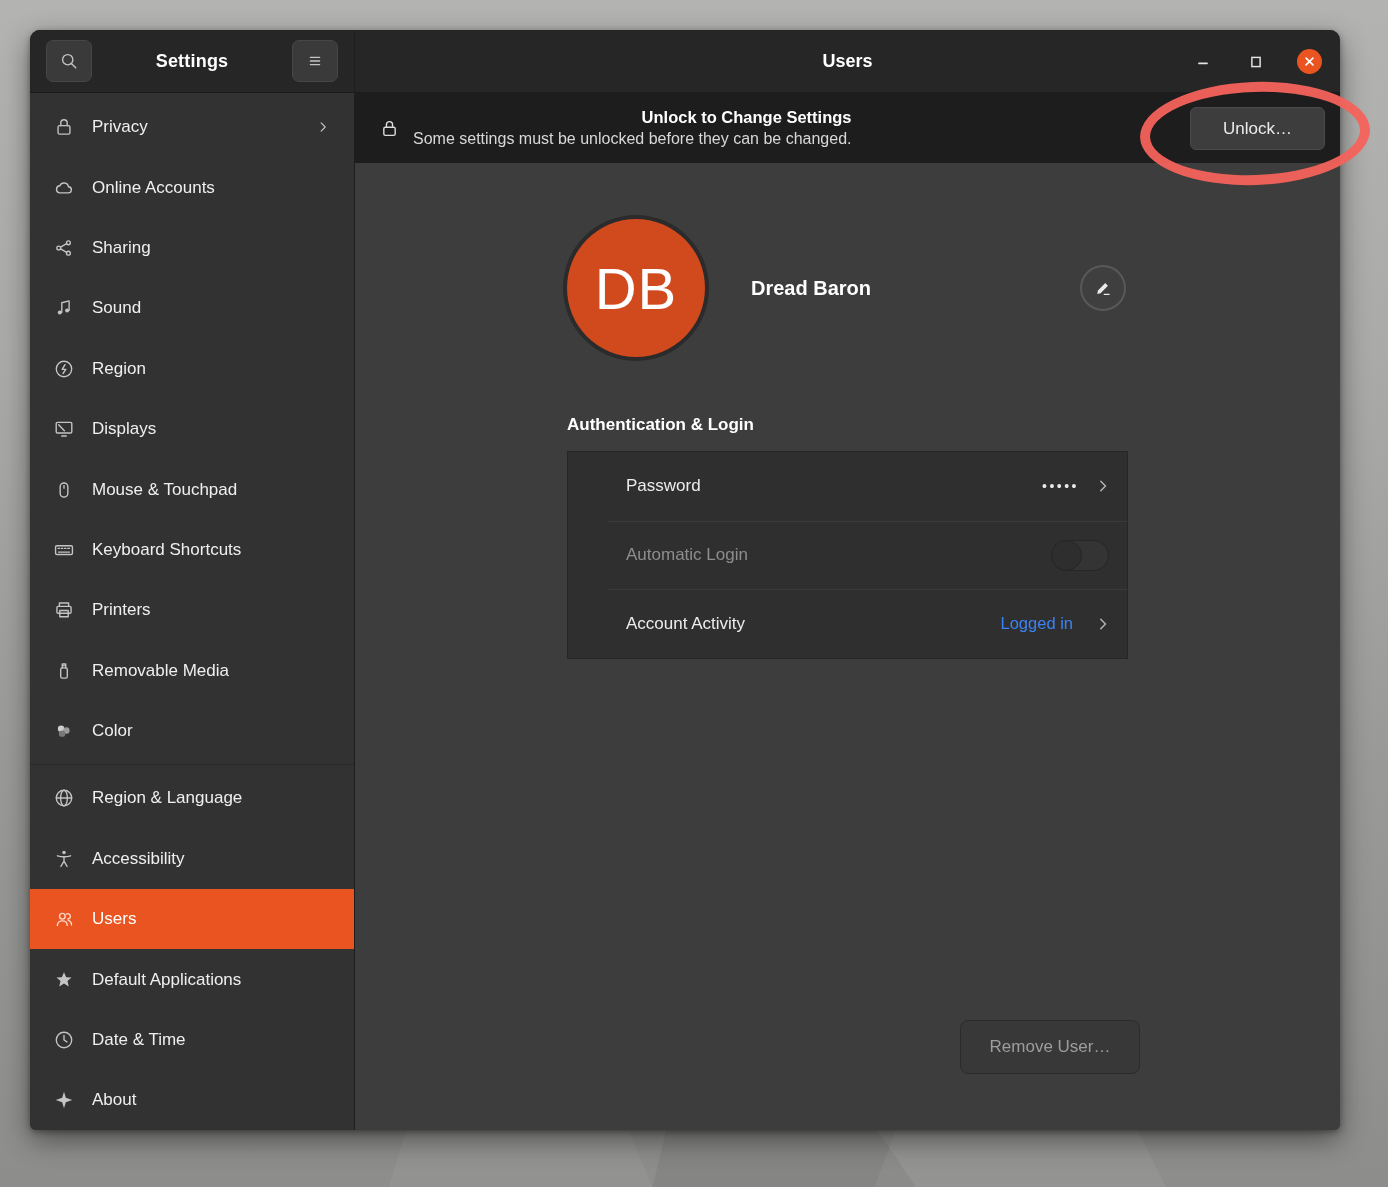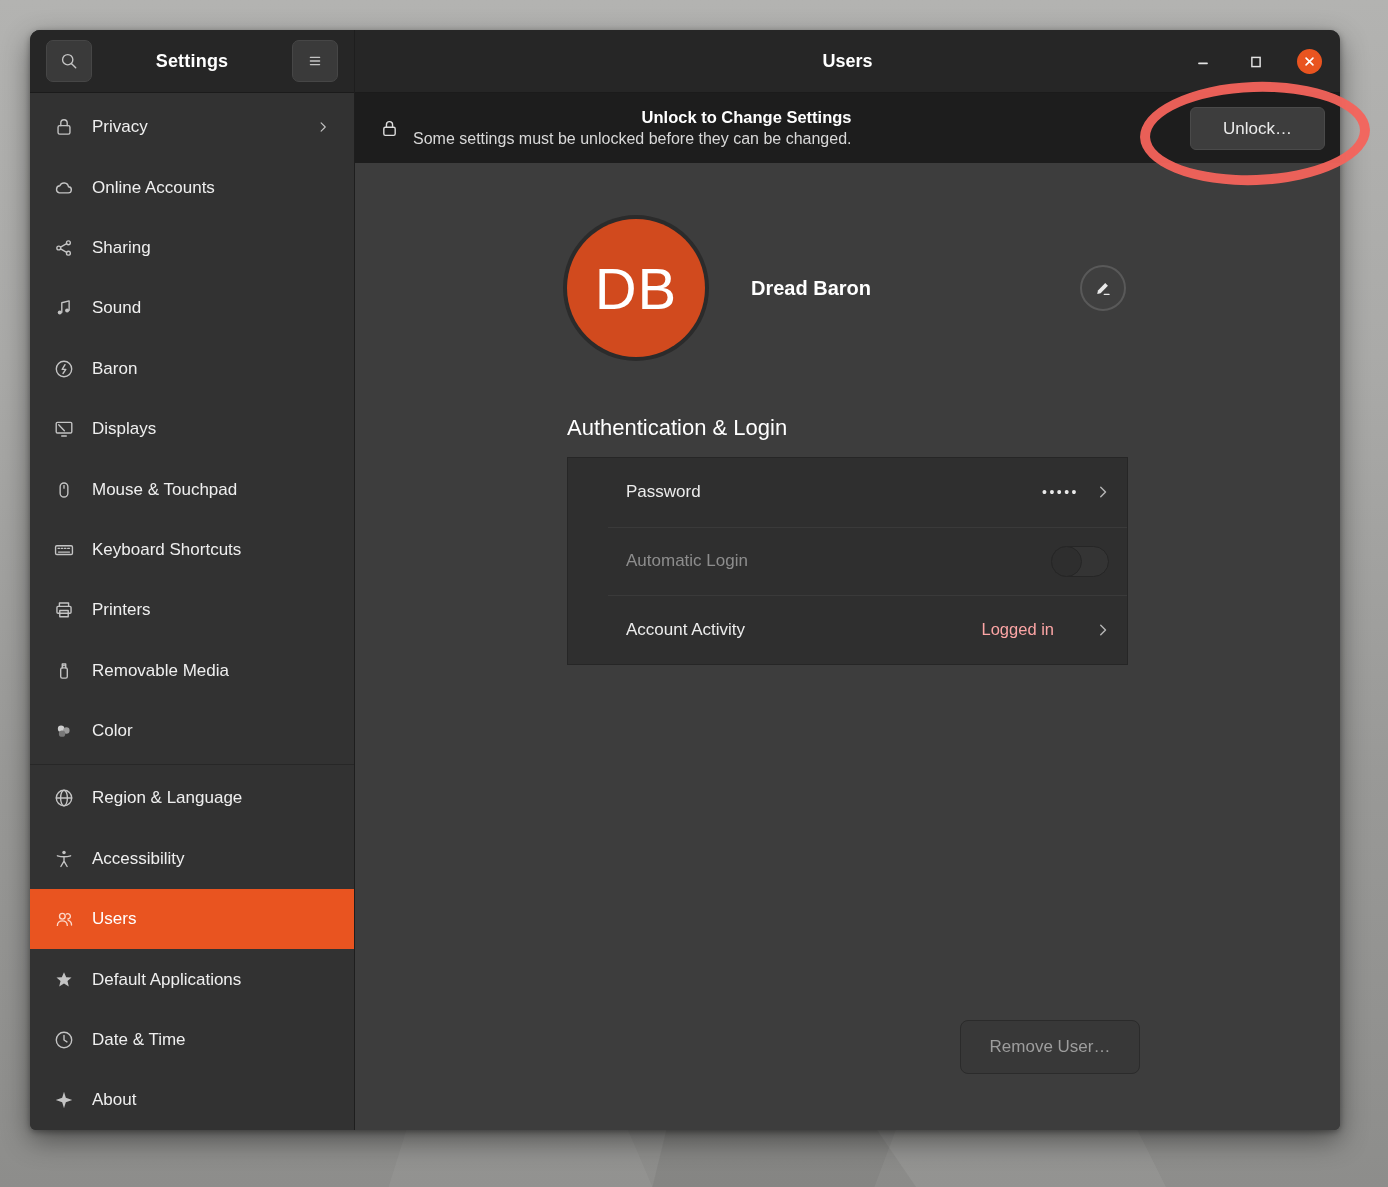--- a/index.html
+++ b/index.html
@@ -84,30 +84,30 @@
     box-shadow:0 0 0 4px #2b2b2b; display:flex; align-items:center; justify-content:center;
     color:#ffffff; font-size:58px; letter-spacing:1px; flex:none;
   }
   .pname { margin-left:32px; color:#ffffff; font-weight:bold; font-size:20px; flex:1; }
   .edit-btn {
     width:46px; height:46px; border-radius:50%; background:#3f3f3f;
     border:2px solid #595959; display:flex; align-items:center; justify-content:center;
     cursor:pointer; flex:none; margin-right:2px;
   }
 
-  .section-title { margin-top:56px; color:#ffffff; font-weight:normal; font-size:22px; }
+  .section-title { margin-top:56px; color:#ffffff; font-weight:bold; font-size:17px; }
   .card { margin-top:16px; background:#2f2f2f; border:1px solid #262626;padding-left:40px; }
   .row {
     height:68.5px; display:flex; align-items:center; padding:0 14px 0 18px;
     color:#ececec; font-size:17px; cursor:pointer;
   }
   .row + .row { border-top:1px solid #3a3a3a;gap:12px; }
   .row .rlabel { flex:1; }
   .row.dim .rlabel { color:#8d8d8d; }
-  .row .rvalue { color:#fca5a5; font-size:16.5px; margin-right:27px; }
+  .row .rvalue { color:#3b82f6; font-size:16.5px; margin-right:8px; }
   .row .dots { letter-spacing:2.5px; font-size:14px; color:#e8e8e8; margin-right:14px; }
   .toggle {
     width:58px; height:31px; border-radius:16px; background:#343434;
     border:1px solid #262626; position:relative; flex:none; margin-right:4px; cursor:default;
   }
   .toggle .knob {
     position:absolute; left:-1px; top:-1px; width:31px; height:31px; border-radius:50%;
     background:#2e2e2e; border:1px solid #262626;
   }
 
@@ -215,21 +215,21 @@
 
       <div class="side-item">
         <span class="icn">
             <svg width="22" height="22" viewBox="0 0 24 24">
               <g class="ic">
                 <circle cx="12" cy="12" r="8.4"></circle>
                 <path d="M13.1 7.3 L10 12.4 h4 L10.9 16.9"></path>
               </g>
             </svg>
           </span>
-        <span class="lbl">Baron</span>
+        <span class="lbl">Region</span>
       </div>
 
       <div class="side-item">
         <span class="icn">
             <svg width="22" height="22" viewBox="0 0 24 24">
               <g class="ic">
                 <rect x="3.5" y="4.8" width="17" height="11.6" rx="1.3"></rect>
                 <path d="M9.5 19.6 h5 M6.2 7.4 l6.2 6.4"></path>
               </g>
             </svg>

